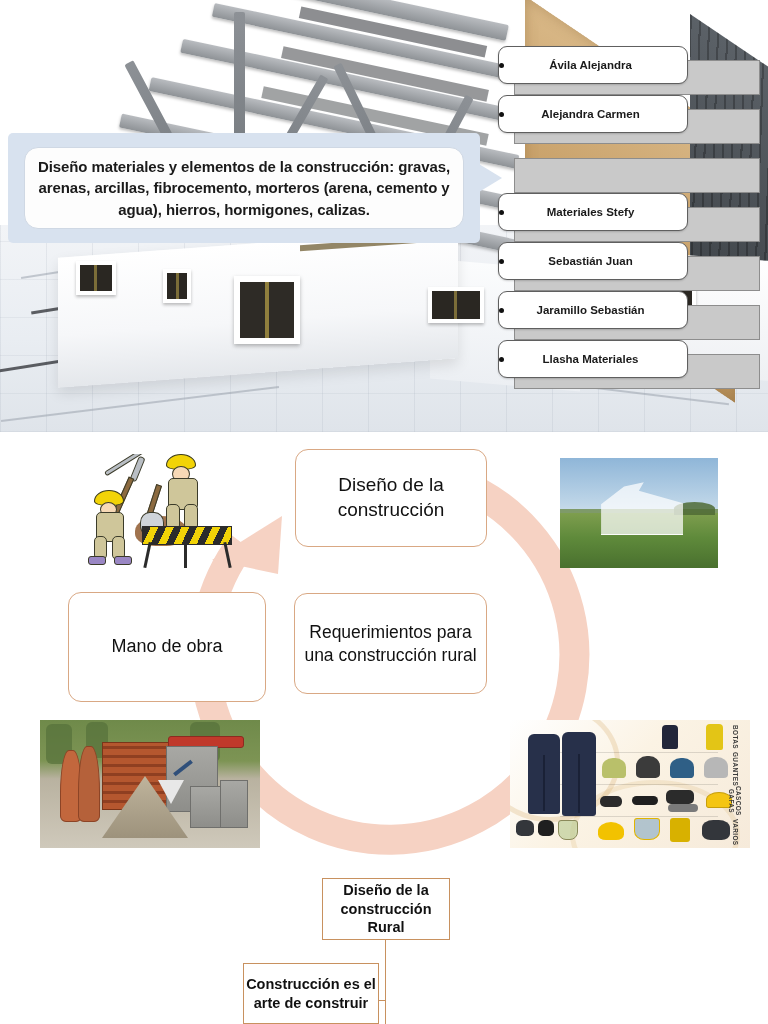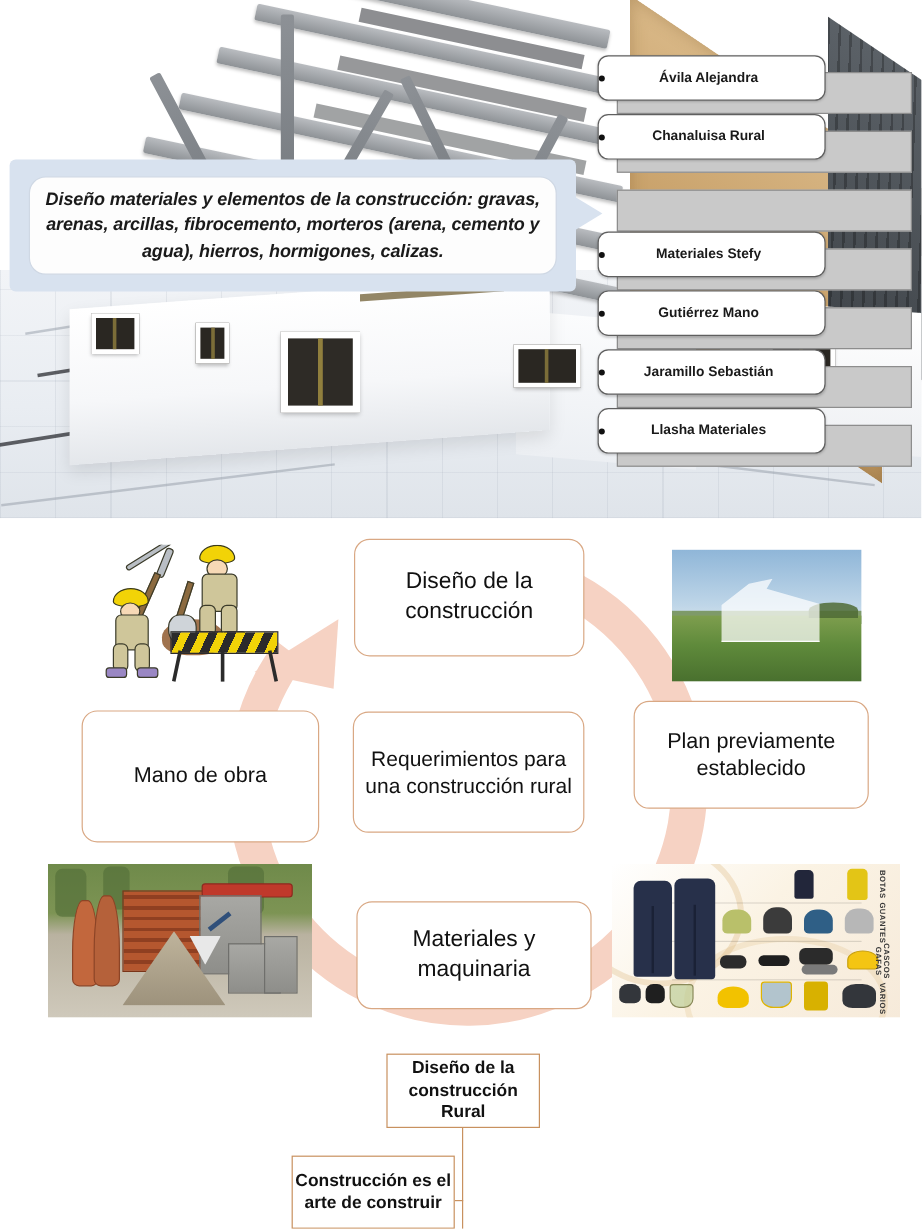--- a/index.html
+++ b/index.html
@@ -85,21 +85,20 @@
     position:absolute; left:428px; top:133px; width:0; height:0;
     border-top: 45px solid transparent;
     border-bottom: 45px solid transparent;
     border-left: 74px solid #d8e2ef;
   }
   .callout-inner {
     position:absolute; left:24px; top:147px; width:440px; height:82px;
     background:#fdfdfd; border:1px solid #cfd8e4; border-radius:14px;
     display:flex; align-items:center; justify-content:center;
     padding: 4px 12px;
-    font-style: italic;
   }
   .callout-text {
     font-size:15px; font-weight:700; color:#1a1a1a; line-height:1.42;
     text-align:center; letter-spacing:-.1px;
   }
 
   
   .names { position:absolute; left:498px; top:46px; width:262px; }
   .name-row { position:relative; height:49px; }
   .name-bar {
@@ -284,38 +283,38 @@
         <div class="name-bar"></div>
         <div class="name-pill">
           <span class="name-bullet"></span>
           <span class="name-text">Ávila Alejandra</span>
         </div>
       </div>
       <div class="name-row">
         <div class="name-bar"></div>
         <div class="name-pill">
           <span class="name-bullet"></span>
-          <span class="name-text">Chanaluisa Rural</span>
+          <span class="name-text">Alejandra Carmen</span>
         </div>
       </div>
       <div class="name-row">
         <div class="name-bar"></div>
       </div>
       <div class="name-row">
         <div class="name-bar"></div>
         <div class="name-pill">
           <span class="name-bullet"></span>
           <span class="name-text">Materiales Stefy</span>
         </div>
       </div>
       <div class="name-row">
         <div class="name-bar"></div>
         <div class="name-pill">
           <span class="name-bullet"></span>
-          <span class="name-text">Gutiérrez Mano</span>
+          <span class="name-text">Sebastián Juan</span>
         </div>
       </div>
       <div class="name-row">
         <div class="name-bar"></div>
         <div class="name-pill">
           <span class="name-bullet"></span>
           <span class="name-text">Jaramillo Sebastián</span>
         </div>
       </div>
       <div class="name-row">
@@ -425,26 +424,20 @@
 
       <div class="ppe-label" style="top:2px;  height:30px;">BOTAS</div>
       <div class="ppe-label" style="top:34px; height:30px;">GUANTES</div>
       <div class="ppe-label" style="top:66px; height:30px;">CASCOS GAFAS</div>
       <div class="ppe-label" style="top:98px; height:28px;">VARIOS</div>
     </div>
 
     <div class="dbox b-diseno">
       <span>Diseño de la construcción</span>
     </div>
-    <div class="dbox b-plan">
-      <span>Plan previamente establecido</span>
-    </div>
-    <div class="dbox b-mat">
-      <span>Materiales y maquinaria</span>
-    </div>
     <div class="dbox b-mano">
       <span>Mano de obra</span>
     </div>
     <div class="dbox b-req">
       <span>Requerimientos para una construcción rural</span>
     </div>
   </div>
 
   <div class="conn" style="left:385px; top:940px; width:1.2px; height:84px;"></div>
   <div class="conn" style="left:379px; top:1000px; width:7px; height:1.2px;"></div>

